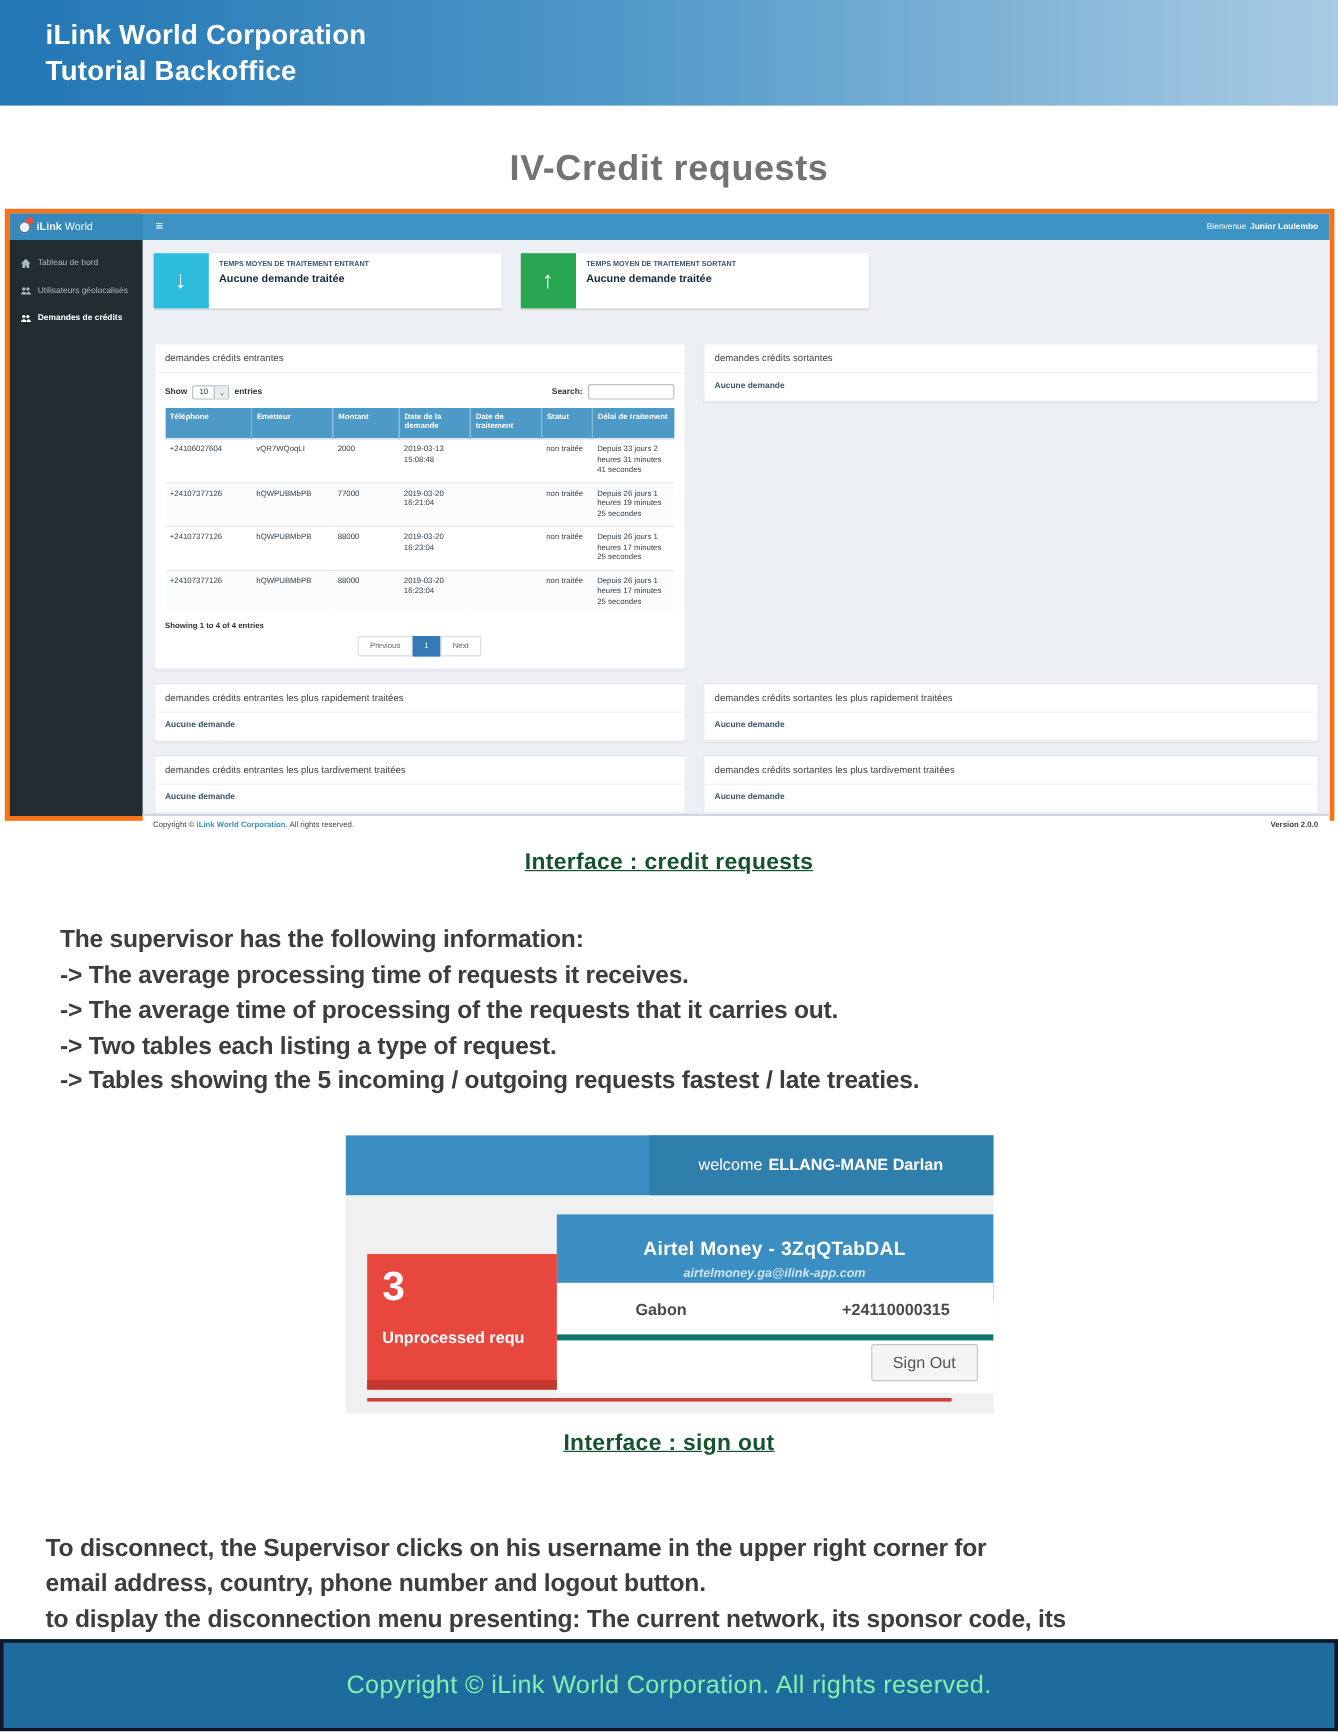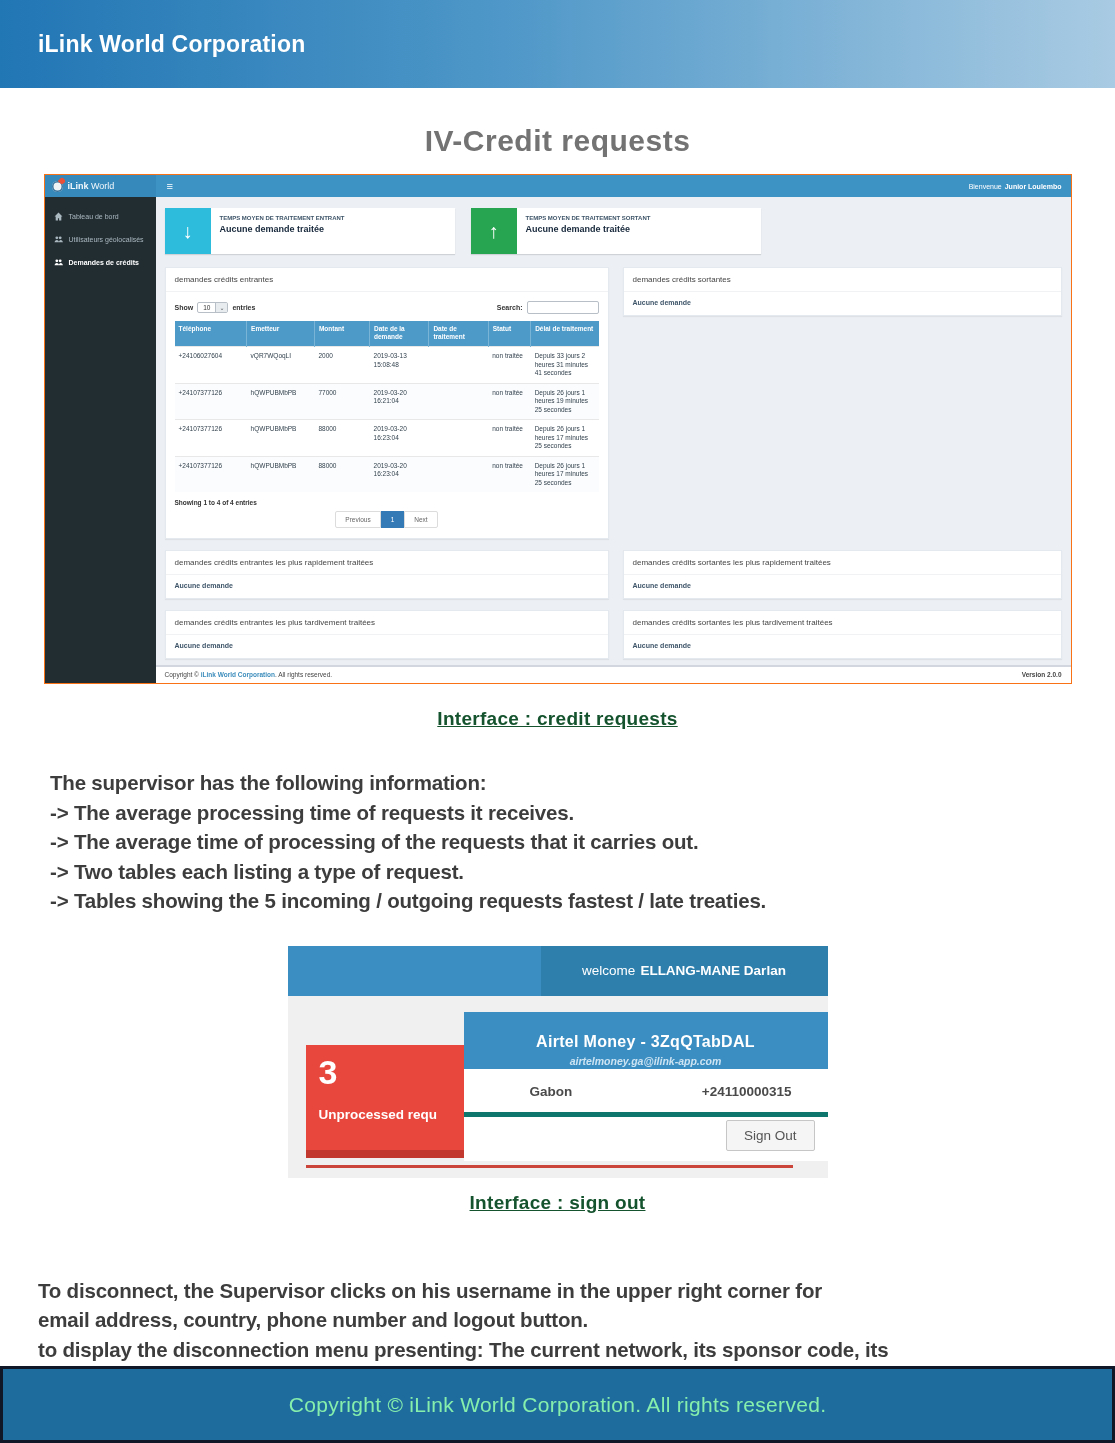--- a/index.html
+++ b/index.html
@@ -8,21 +8,21 @@
   .page { position:relative; width:1115px; height:1443px; margin:0 auto; background:#fff; overflow:hidden; }
 
   
   .doc-header { height:88px; background:linear-gradient(90deg,#2176b4 0%,#4e97c8 45%,#a9cbe3 100%);
     color:#fff; display:flex; flex-direction:column; justify-content:center; padding-left:38px; }
   .doc-header div { font-size:23px; font-weight:bold; line-height:30px; letter-spacing:0.2px; }
 
   .page-title { margin-top:36px; text-align:center; font-size:30px; font-weight:bold; color:#737373; letter-spacing:0.5px; }
 
   
-  .shot1 { width:1028px; height:510px; margin:16px auto 0; border:1px solid #f97316; display:flex; flex-direction:column; font-family:"Liberation Sans",sans-serif; }
+  .shot1 { width:1108px; height:510px; margin:16px auto 0; border:4px solid #f97316; display:flex; flex-direction:column; font-family:"Liberation Sans",sans-serif; }
   .topbar { height:22px; display:flex; align-items:stretch; background:#3e93c5; color:#fff; flex:0 0 auto; }
   .logo { width:111px; background:#3589bb; display:flex; align-items:center; gap:5px; padding-left:7px; font-size:9px; color:#f2f8fc; }
   .logo b { font-weight:bold; }
   .globe { position:relative; width:11px; height:11px; border-radius:50%; background:#eef2f4; box-shadow:inset 0 0 0 1.5px #39749f; flex:0 0 auto; }
   .globe .pin { position:absolute; top:-3px; right:-2px; width:6px; height:6px; border-radius:50% 50% 50% 0; background:#e8503a; transform:rotate(45deg); }
   .hamburger { display:flex; align-items:center; padding:0 11px; font-size:11px; cursor:pointer; }
   .welcome { margin-left:auto; display:flex; align-items:center; padding-right:9px; font-size:7px; }
   .welcome b { font-weight:bold; margin-left:3px; }
 
   .shot-body { flex:1; display:flex; min-height:0; }
@@ -34,21 +34,21 @@
   .content { flex:1; background:#ecf0f5; padding:11px 9px 0; display:flex; flex-direction:column; min-width:0; }
   .kpi-row { display:flex; gap:16px; margin-bottom:13px; }
   .kpi { width:290px; background:#fff; display:flex; box-shadow:0 1px 1px rgba(0,0,0,.12); }
   .kpi-icon { width:46px; height:46px; display:flex; align-items:center; justify-content:center; color:#fff; font-size:20px; font-weight:bold; }
   .kpi-icon.cyan { background:#2ebcdc; }
   .kpi-icon.green { background:#28a550; }
   .kpi-text { padding:7px 9px; }
   .kpi-label { font-size:6px; font-weight:bold; color:#3e5569; }
   .kpi-value { font-size:9px; font-weight:bold; color:#16273a; margin-top:3px; }
 
-  .main-grid { display:grid; grid-template-columns:444px 1fr; column-gap:14px; row-gap:11px; align-items:start; }
+  .main-grid { display:grid; grid-template-columns:444px 1fr; column-gap:14px; row-gap:11px; align-items:start;margin-top:16px; }
   .panel { background:#fff; border:1px solid #e4e9ef; box-shadow:0 1px 1px rgba(0,0,0,.06); }
   .panel-title { padding:7px 9px; font-size:8px; color:#454545; border-bottom:1px solid #f0f2f4; }
   .panel-empty { padding:7px 9px 9px; font-size:7px; font-weight:bold; color:#3e5569; }
 
   .dt-wrap { padding:7px 9px 10px; }
   .dt-controls { display:flex; justify-content:space-between; align-items:center; font-size:7px; font-weight:bold; color:#333; margin:2px 0 7px; }
   .dt-left { display:flex; align-items:center; gap:4px; }
   .dt-select { display:inline-flex; align-items:center; border:1px solid #b9bfc6; border-radius:2px; background:#fff; font-weight:normal; cursor:pointer; }
   .dt-select .val { padding:1px 5px; font-size:6.5px; }
   .dt-select .caret { background:#e9ecef; border-left:1px solid #b9bfc6; padding:1px 3px; font-size:6px; color:#555; }
@@ -103,20 +103,21 @@
   .doc-footer { position:absolute; left:0; right:0; bottom:0; height:77px; background:#1e6b9e; border:3px solid #101726;
     display:flex; align-items:center; justify-content:center; color:#86efac; font-size:21px; letter-spacing:0.3px; }
 </style>
 </head>
 <body>
 
 <div class="page">
 
   <div class="doc-header">
     <div>iLink World Corporation</div>
+    <div>Tutorial Backoffice</div>
   </div>
 
   <div class="page-title">IV-Credit requests</div>
 
   <div class="shot1">
     <div class="topbar">
       <div class="logo">
         <span class="globe">
             <span class="pin"></span>
           </span>

